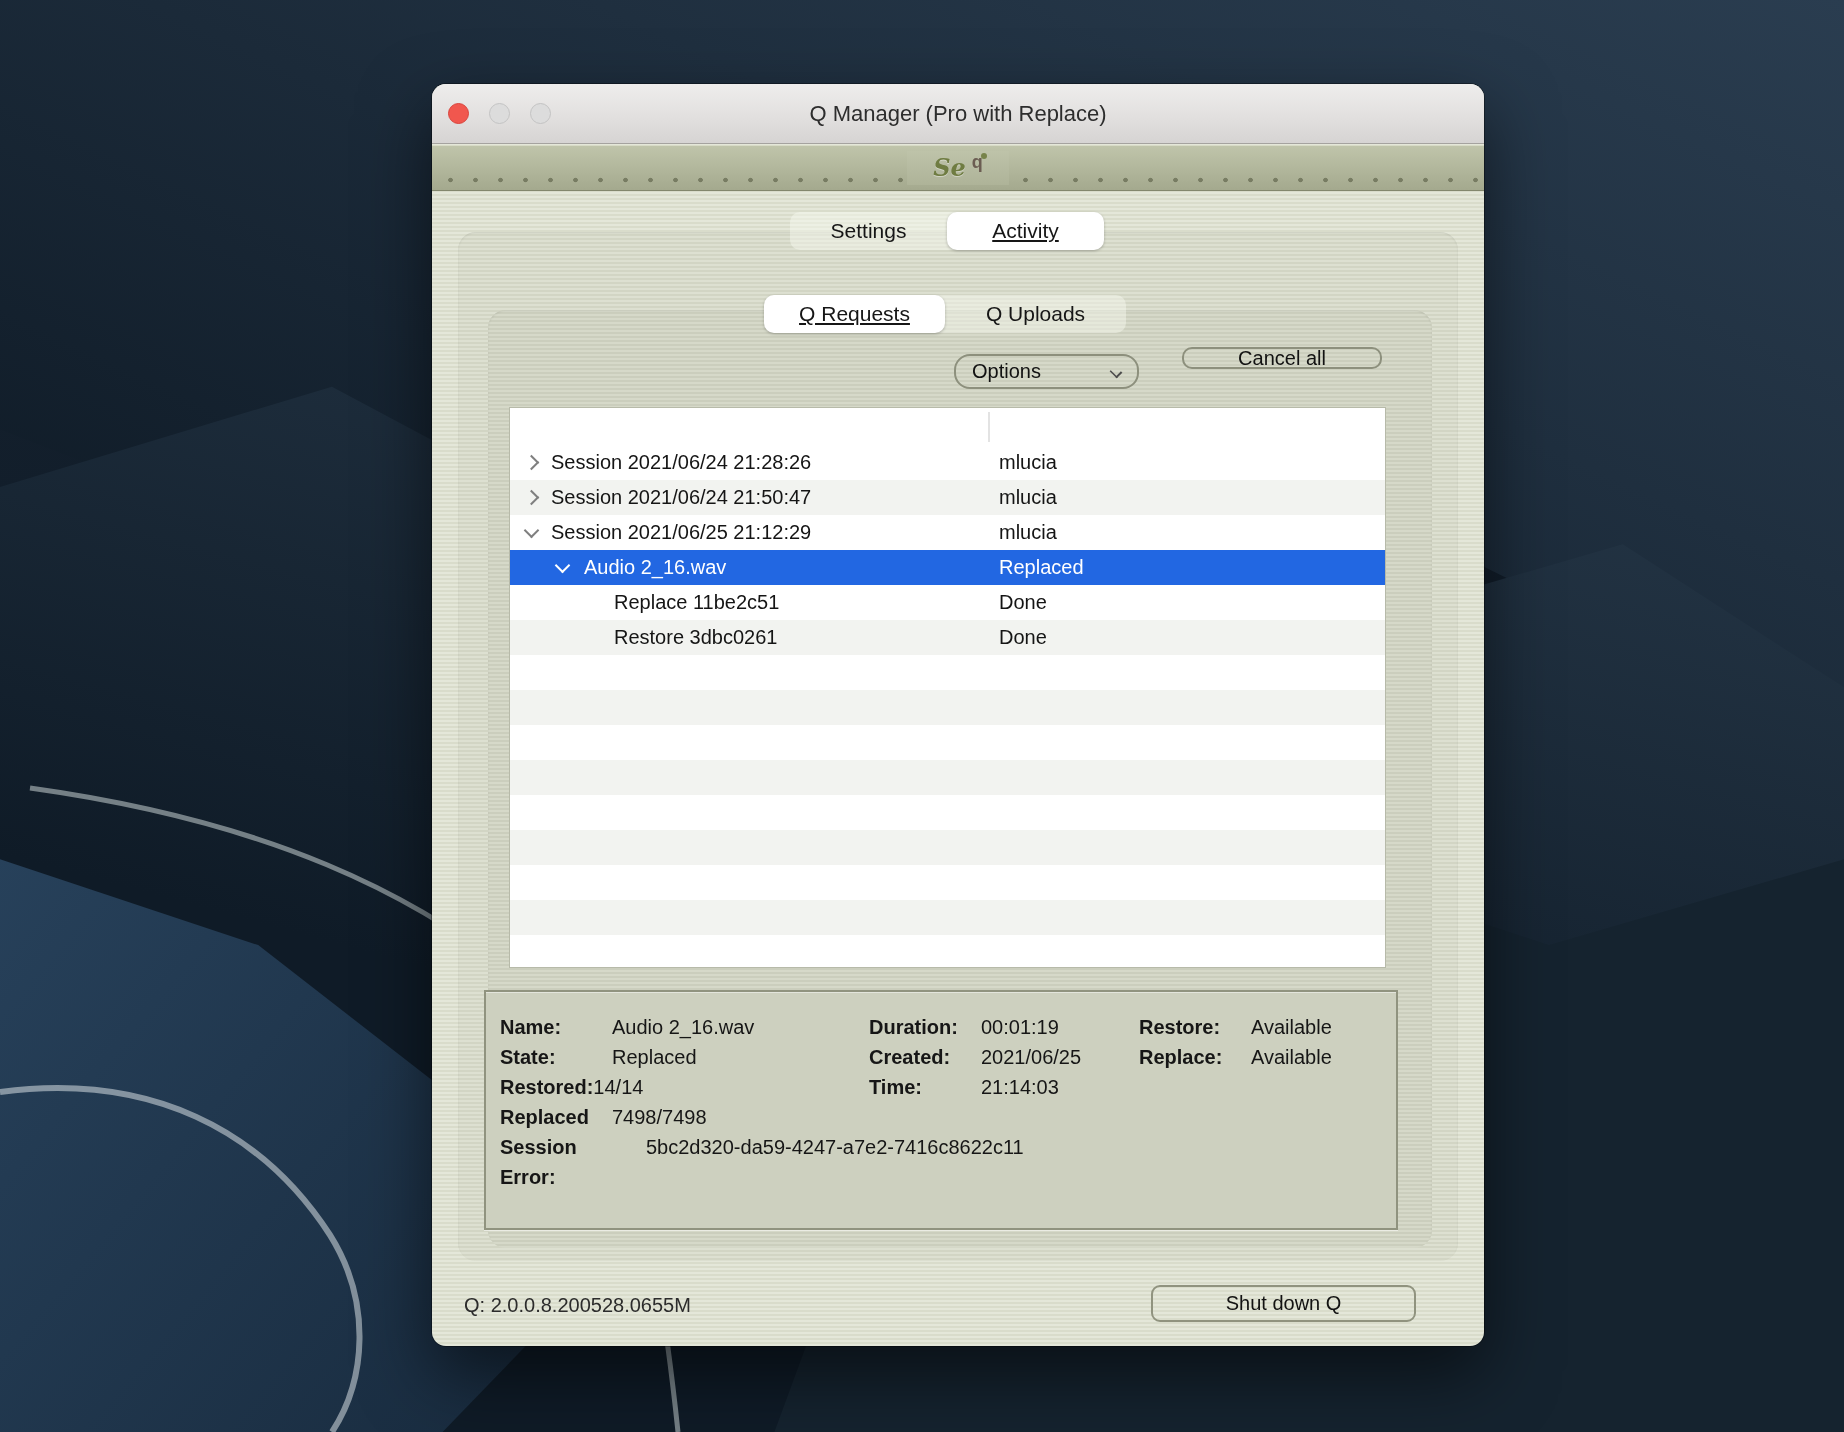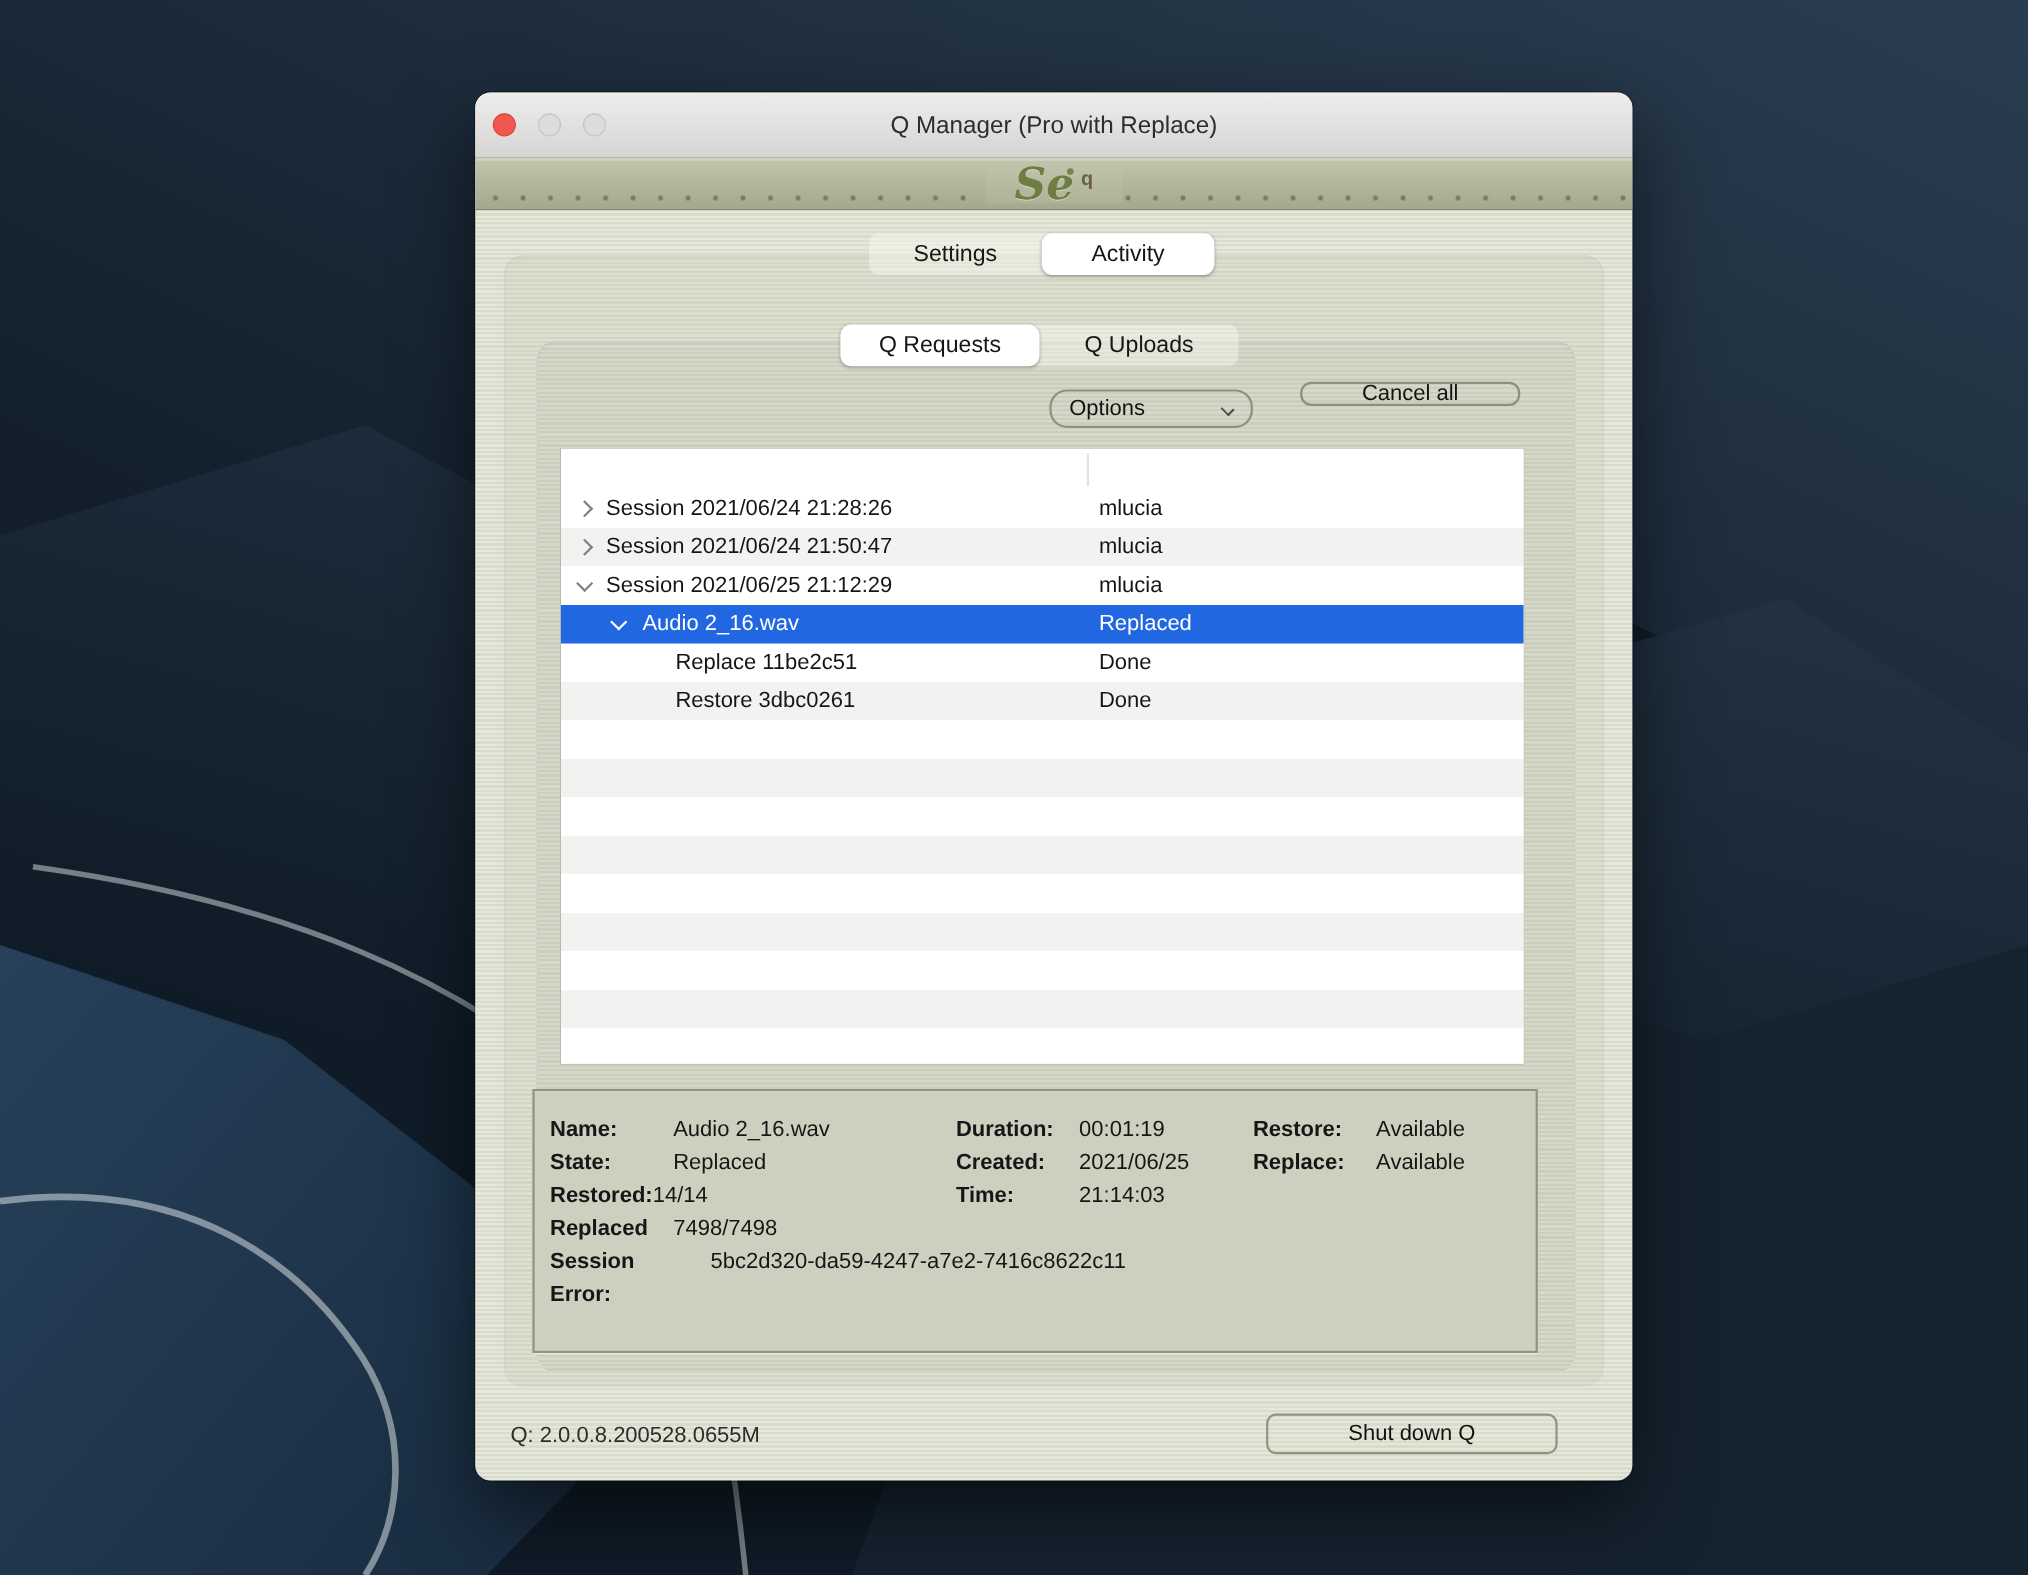--- a/index.html
+++ b/index.html
@@ -39,21 +39,21 @@
     background:linear-gradient(180deg,#c0c5ab 0%,#b1b69b 55%,#a4a98e 100%);
     border-bottom:1px solid #83876d; box-shadow:inset 0 1px 0 #d8dbc7;
     display:flex; align-items:center; justify-content:center; }
   .toolbar .dots { position:absolute; inset:0;
     background-image:radial-gradient(circle, rgba(78,83,58,.55) 2px, transparent 2.6px);
     background-size:25px 46px; background-position:6px 12px; }
   .logo { position:relative; display:flex; align-items:flex-start; gap:6px;
     padding:0 26px; background:linear-gradient(180deg,#bec3a9,#aeb398);
     z-index:2; }
   .logo .se { font-family:"DejaVu Serif", serif; font-style:italic; font-weight:700;
-    font-size:40px; line-height:34px; color:#6f7c42; text-shadow:0 1px 0 rgba(255,255,255,.4); }
+    font-size:24px; line-height:34px; color:#6f7c42; text-shadow:0 1px 0 rgba(255,255,255,.4); }
   .logo .se-dot { position:absolute; left:74px; top:2px; width:6px; height:6px;
     border-radius:50%; background:#77834a; }
   .logo .q { font-size:18px; line-height:18px; margin-top:2px; color:#6b5d52; font-weight:600; }
 
   .content { position:absolute; left:0; top:107px; width:1052px; height:1155px; }
 
   .panel-l1 { position:absolute; left:26px; top:41px; width:1000px; height:1029px;
     border-radius:18px;
     background:repeating-linear-gradient(180deg,#dde0d1 0 2px,#d2d5c4 2px 4px);
     box-shadow:inset 0 1px 2px rgba(0,0,0,.08); }
@@ -61,21 +61,21 @@
     border-radius:18px;
     background:repeating-linear-gradient(180deg,#d6d9c9 0 2px,#cbcebd 2px 4px);
     box-shadow:inset 0 1px 2px rgba(0,0,0,.08); }
 
   
   .segment { position:absolute; border-radius:10px; background:rgba(250,252,244,.42);
     display:flex; }
   .segment .cell { display:flex; align-items:center; justify-content:center;
     font-size:21px; color:#161616; }
   .segment .pill { background:#ffffff; border-radius:10px;
-    box-shadow:0 1px 3px rgba(0,0,0,.25); }
+    box-shadow:0 1px 3px rgba(0,0,0,.25);text-decoration:underline; }
   .seg-main { left:358px; top:21px; width:314px; height:38px; }
   .seg-main .cell { width:157px; }
   .seg-sub { left:332px; top:104px; width:362px; height:38px; }
   .seg-sub .cell { width:188px; }
 
   
   .btn { position:absolute; border:2px solid #8d907d; border-radius:9px;
     background:transparent; font-size:20px; color:#121212;
     display:flex; align-items:center; justify-content:center; }
   .btn-options { left:522px; top:163px; width:185px; height:35px; justify-content:flex-start;

